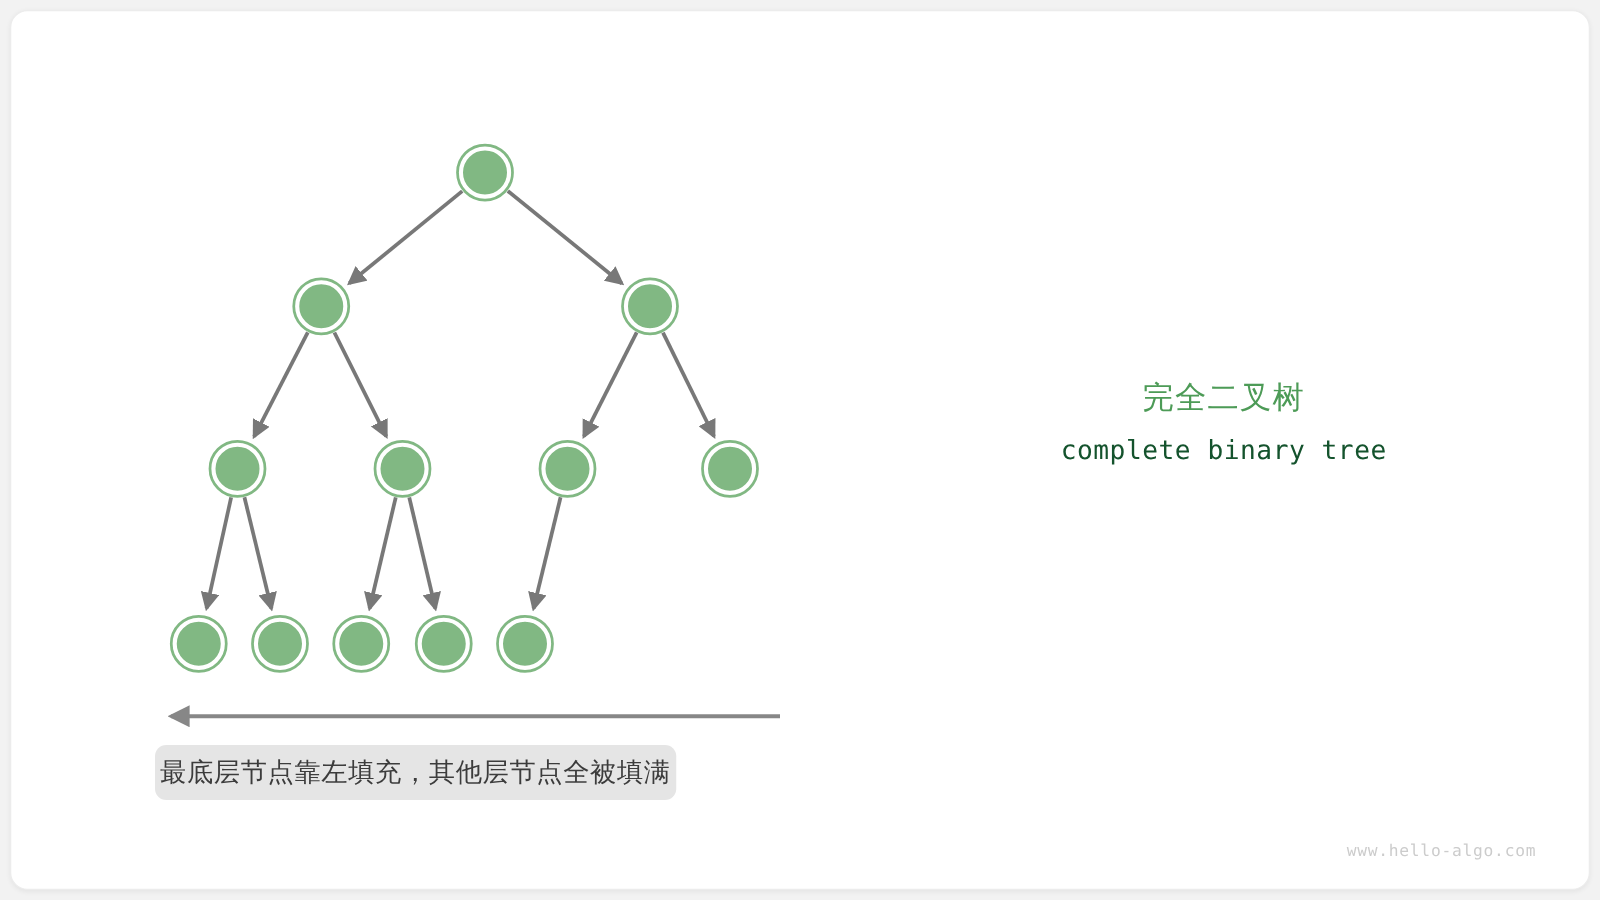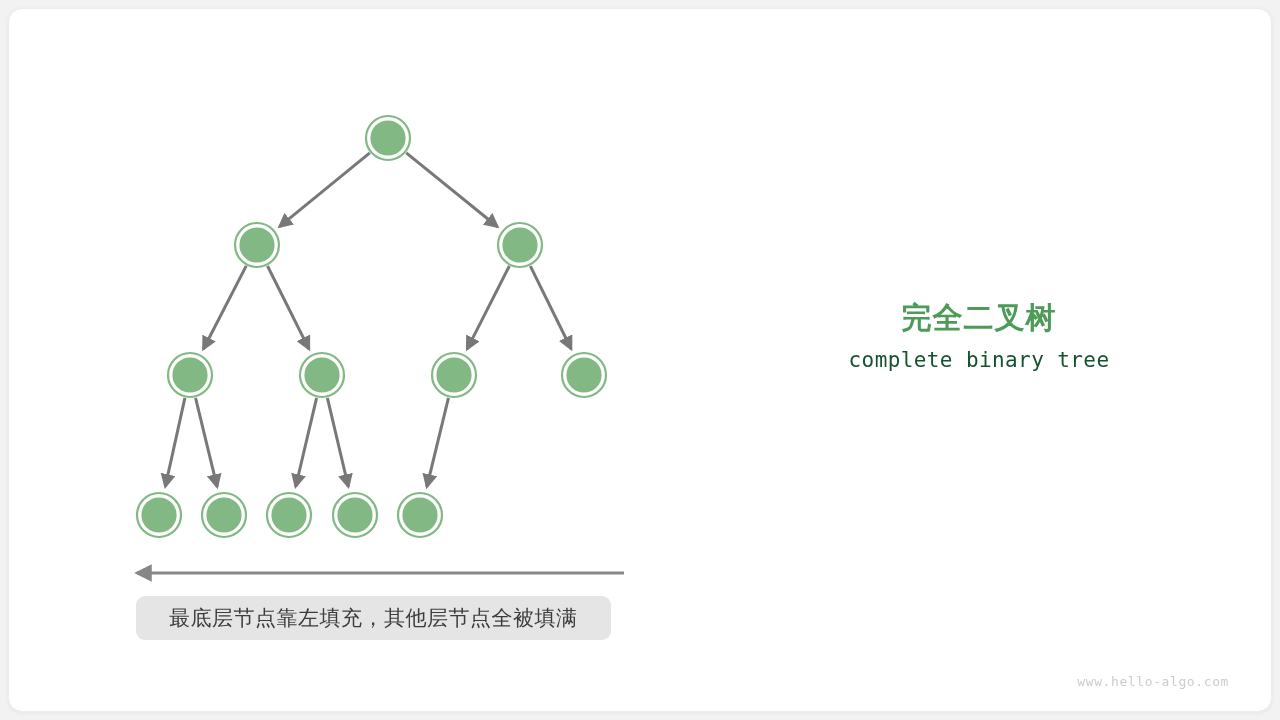--- a/index.html
+++ b/index.html
@@ -42,47 +42,46 @@
   }
   .legend {
     position: absolute;
     left: 790px;
     top: 292px;
     width: 360px;
     text-align: center;
   }
   .legend-title {
     font-family: "Liberation Sans", "DejaVu Sans", sans-serif;
-    font-weight: bold;
-    font-size: 30px;
+    font-weight: normal;
+    font-size: 25px;
     color: #4d9b57;
     letter-spacing: 1px;
     line-height: 34px;
     white-space: nowrap;
   }
   .legend-sub {
     margin-top: 13px;
     font-family: "DejaVu Sans Mono", "Liberation Mono", monospace;
     font-size: 21px;
     color: #14532d;
     letter-spacing: 0.4px;
     white-space: nowrap;
   }
   .caption-box {
     position: absolute;
     left: 115px;
     top: 587px;
     height: 44px;
-    padding: 0 33px;
+    padding: 0 4px;
     background: #e5e5e5;
     border-radius: 9px;
     display: flex;
     align-items: center;
     box-sizing: border-box;
-    margin-left: 12px;
   }
   .caption-text {
     font-family: "Liberation Sans", "DejaVu Sans", sans-serif;
     font-size: 21px;
     color: #3c3c3c;
     letter-spacing: 0.5px;
     white-space: nowrap;
   }
   .watermark {
     position: absolute;

